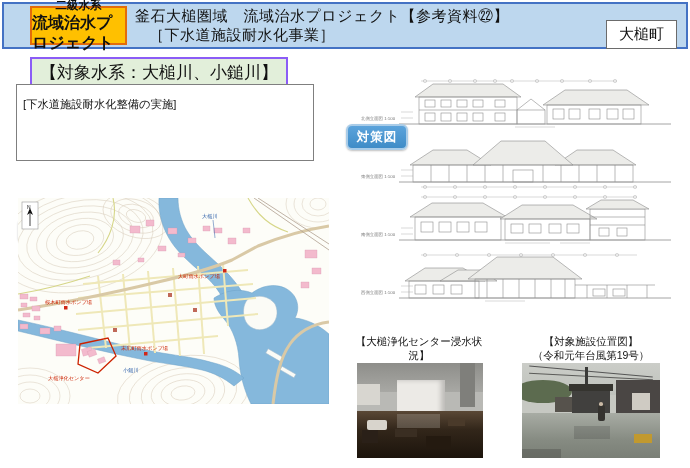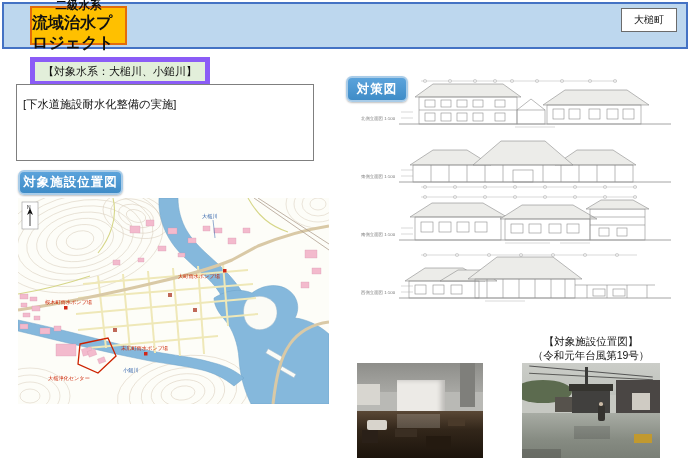--- a/index.html
+++ b/index.html
@@ -10,33 +10,33 @@
   .header-band { position:absolute; left:2px; top:2px; width:686px; height:47px;
     background:#BDD7EE; border:2px solid #4472C4; }
   .badge { position:absolute; left:26px; top:2px; width:97px; height:39px;
     background:#FFC000; border:2px solid #E36C0A; display:flex; flex-direction:column;
     align-items:center; justify-content:center; line-height:1.25; }
   .badge .l1 { font-size:11.5px; font-weight:bold; color:#111; }
   .badge .l2 { font-size:16px;  font-weight:bold; color:#111; }
   .title-block { position:absolute; left:131px; top:3px; color:#111; }
   .title-block .t1 { font-size:15px; letter-spacing:.5px; }
   .title-block .t2 { font-size:15px; padding-left:14px; letter-spacing:.5px; }
-  .muni-box { position:absolute; right:9px; top:4px; background:#fff; border:1px solid #6b6b6b;
-    padding:4px 12px; font-size:10px; color:#111; }
+  .muni-box { position:absolute; right:9px; top:16px; background:#fff; border:1px solid #6b6b6b;
+    padding:4px 12px; font-size:15px; color:#111; }
 
   
   .waters-box { position:absolute; left:30px; top:57px; background:#E2EFDA;
-    border:5px solid #8b5cf6; padding:2px 8px; font-size:11px; color:#111; }
+    border:2px solid #8b5cf6; padding:2px 8px; font-size:17px; color:#111; }
   .desc-box { position:absolute; left:16px; top:84px; width:298px; height:77px;
     background:#fff; border:1px solid #7f7f7f; padding:12px 6px; font-size:11.3px;
     line-height:1.32; color:#111; }
   .sec-btn { position:absolute; color:#fff; font-weight:bold; font-size:12.5px;
     background:linear-gradient(180deg,#5BA3DB,#3F8CC7); border:2px solid #A9CCE8;
     border-radius:6px; display:flex; align-items:center; justify-content:center;
-    box-shadow:0 1px 2px rgba(0,0,0,.25); letter-spacing:1px; }
+    box-shadow:0 1px 2px rgba(0,0,0,.25); letter-spacing:1px;margin-top:48px; }
   #map-btn { left:18px; top:170px; width:105px; height:25px; }
   #plan-btn { left:346px; top:76px; width:62px; height:26px; z-index:5; }
   .map-wrap { position:absolute; left:18px; top:198px; width:311px; height:206px; }
 
   
   .drawings { position:absolute; left:355px; top:74px; width:332px; }
   .drawings svg { display:block; }
   .elev-line { stroke:#8C8C8C; stroke-width:.6; fill:none; }
   .elev-roof { stroke:#8C8C8C; stroke-width:.6; fill:#ECECE9; }
   .elev-ground { stroke:#9a9a9a; stroke-width:.9; }
@@ -54,20 +54,24 @@
 </style>
 </head>
 <body>
 
 <div id="page">
 
   <div class="header-band">
     <div class="badge">
       <span class="l1">二級水系</span>
       <span class="l2">流域治水プロジェクト</span>
+    </div>
+    <div class="title-block">
+      <div class="t1">釜石大槌圏域　流域治水プロジェクト【参考資料㉒】</div>
+      <div class="t2">［下水道施設耐水化事業］</div>
     </div>
     <div class="muni-box">大槌町</div>
   </div>
 
   <div class="waters-box">【対象水系：大槌川、小鎚川】</div>
 
   <div class="desc-box">
     <div>[下水道施設耐水化整備の実施]</div>
   </div>
 
@@ -386,20 +390,24 @@
       <line class="elev-ground" x1="44" y1="50" x2="316" y2="50"></line>
       <g class="elev-dim">
           <line x1="46" y1="38" x2="58" y2="38"></line>
           <line x1="46" y1="44" x2="58" y2="44"></line>
           <line x1="130" y1="53" x2="170" y2="53"></line>
         </g>
       <text class="elev-label" x="6" y="46">西側立面図 1:100</text>
     </svg>
   </div>
 
+  <div class="caption" id="cap-left">
+    <div>【大槌浄化センター浸水状況】</div>
+    <div>（令和元年台風第19号）</div>
+  </div>
   <div class="caption" id="cap-right">
     <div>【対象施設位置図】</div>
     <div>（令和元年台風第19号）</div>
   </div>
 
   <div class="photo" id="photo-left">
     <div style="left:0;top:0;width:100%;height:30%;background:linear-gradient(#8e8e8a,#a8a8a4);"></div>
     <div style="right:6%;top:0;width:12%;height:46%;background:#7f7f7b;"></div>
     <div style="left:0;top:22%;width:18%;height:22%;background:#d8d6d0;"></div>
     <div style="left:32%;top:18%;width:38%;height:40%;background:#eceae6;box-shadow:inset -4px 0 5px rgba(0,0,0,.2);"></div>

